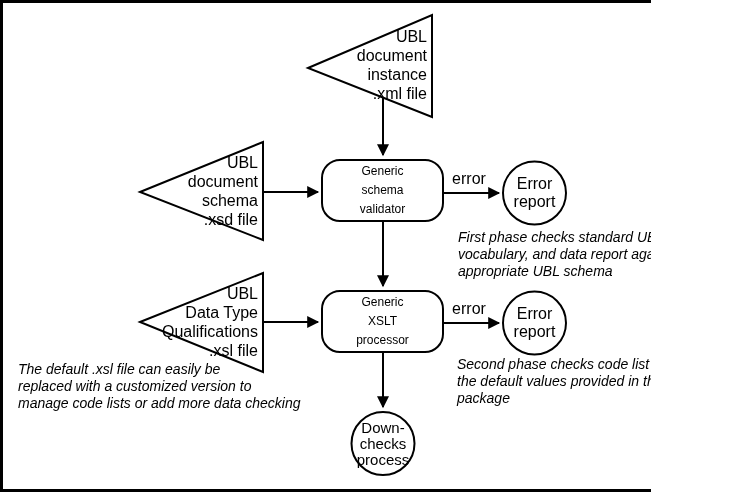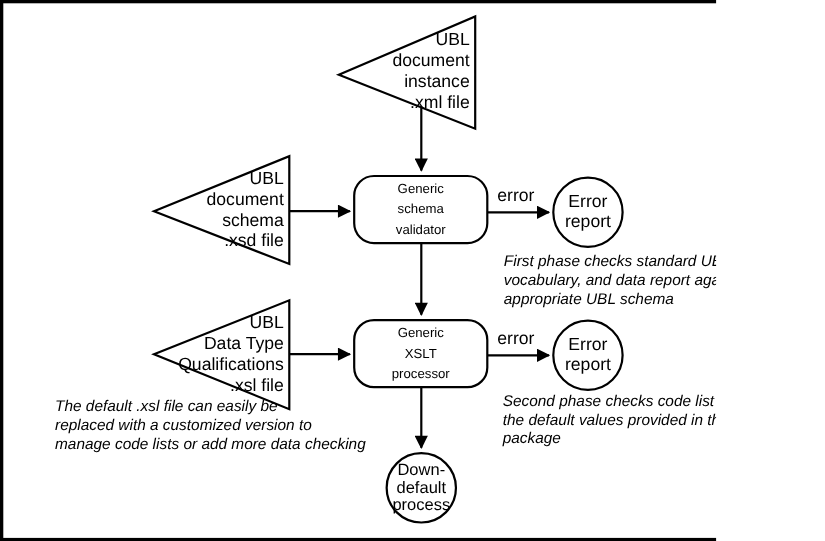--- a/index.html
+++ b/index.html
@@ -35,21 +35,21 @@
     text-align: center;
     font-size: 16px;
   }
   .note {
     font-style: italic;
     font-size: 14px;
     line-height: 17px;
   }
   #note-first  { left: 458px; top: 229px; width: 290px; }
   #note-second { left: 457px; top: 356px; width: 300px; }
-  #note-xsl    { left: 18px;  top: 361px; width: 330px; margin-left: 32px; }
+  #note-xsl    { left: 18px;  top: 361px; width: 330px; }
   #xml-label { left: 307px; top: 27px; }
   #xsd-label { left: 138px; top: 153px; }
   #xsl-label { left: 138px; top: 284px; }
   #validator-label { left: 322px; top: 160px; width: 121px; height: 61px; }
   #xslt-label      { left: 322px; top: 291px; width: 121px; height: 61px; }
   #err1-label { left: 503px; top: 161px; width: 63px; height: 63px; }
   #err2-label { left: 503px; top: 291px; width: 63px; height: 63px; }
   #down-label { left: 351px; top: 412px; width: 64px; height: 63px; }
   #error1-edge { left: 445px; top: 170px; }
   #error2-edge { left: 445px; top: 300px; }
@@ -106,21 +106,21 @@
 validator</div>
   <div class="label node-label" id="xslt-label">Generic
 XSLT
 processor</div>
 
   <div class="label node-label circle-label" id="err1-label">Error
 report</div>
   <div class="label node-label circle-label" id="err2-label">Error
 report</div>
   <div class="label node-label small-circle-label" id="down-label">Down-
-default
+checks
 process</div>
 
   <div class="label edge-label" id="error1-edge">error</div>
   <div class="label edge-label" id="error2-edge">error</div>
 
   <div class="label note" id="note-first">First phase checks standard UBL structure,
 vocabulary, and data report against the
 appropriate UBL schema</div>
   <div class="label note" id="note-second">Second phase checks code list values against
 the default values provided in the UBL release

